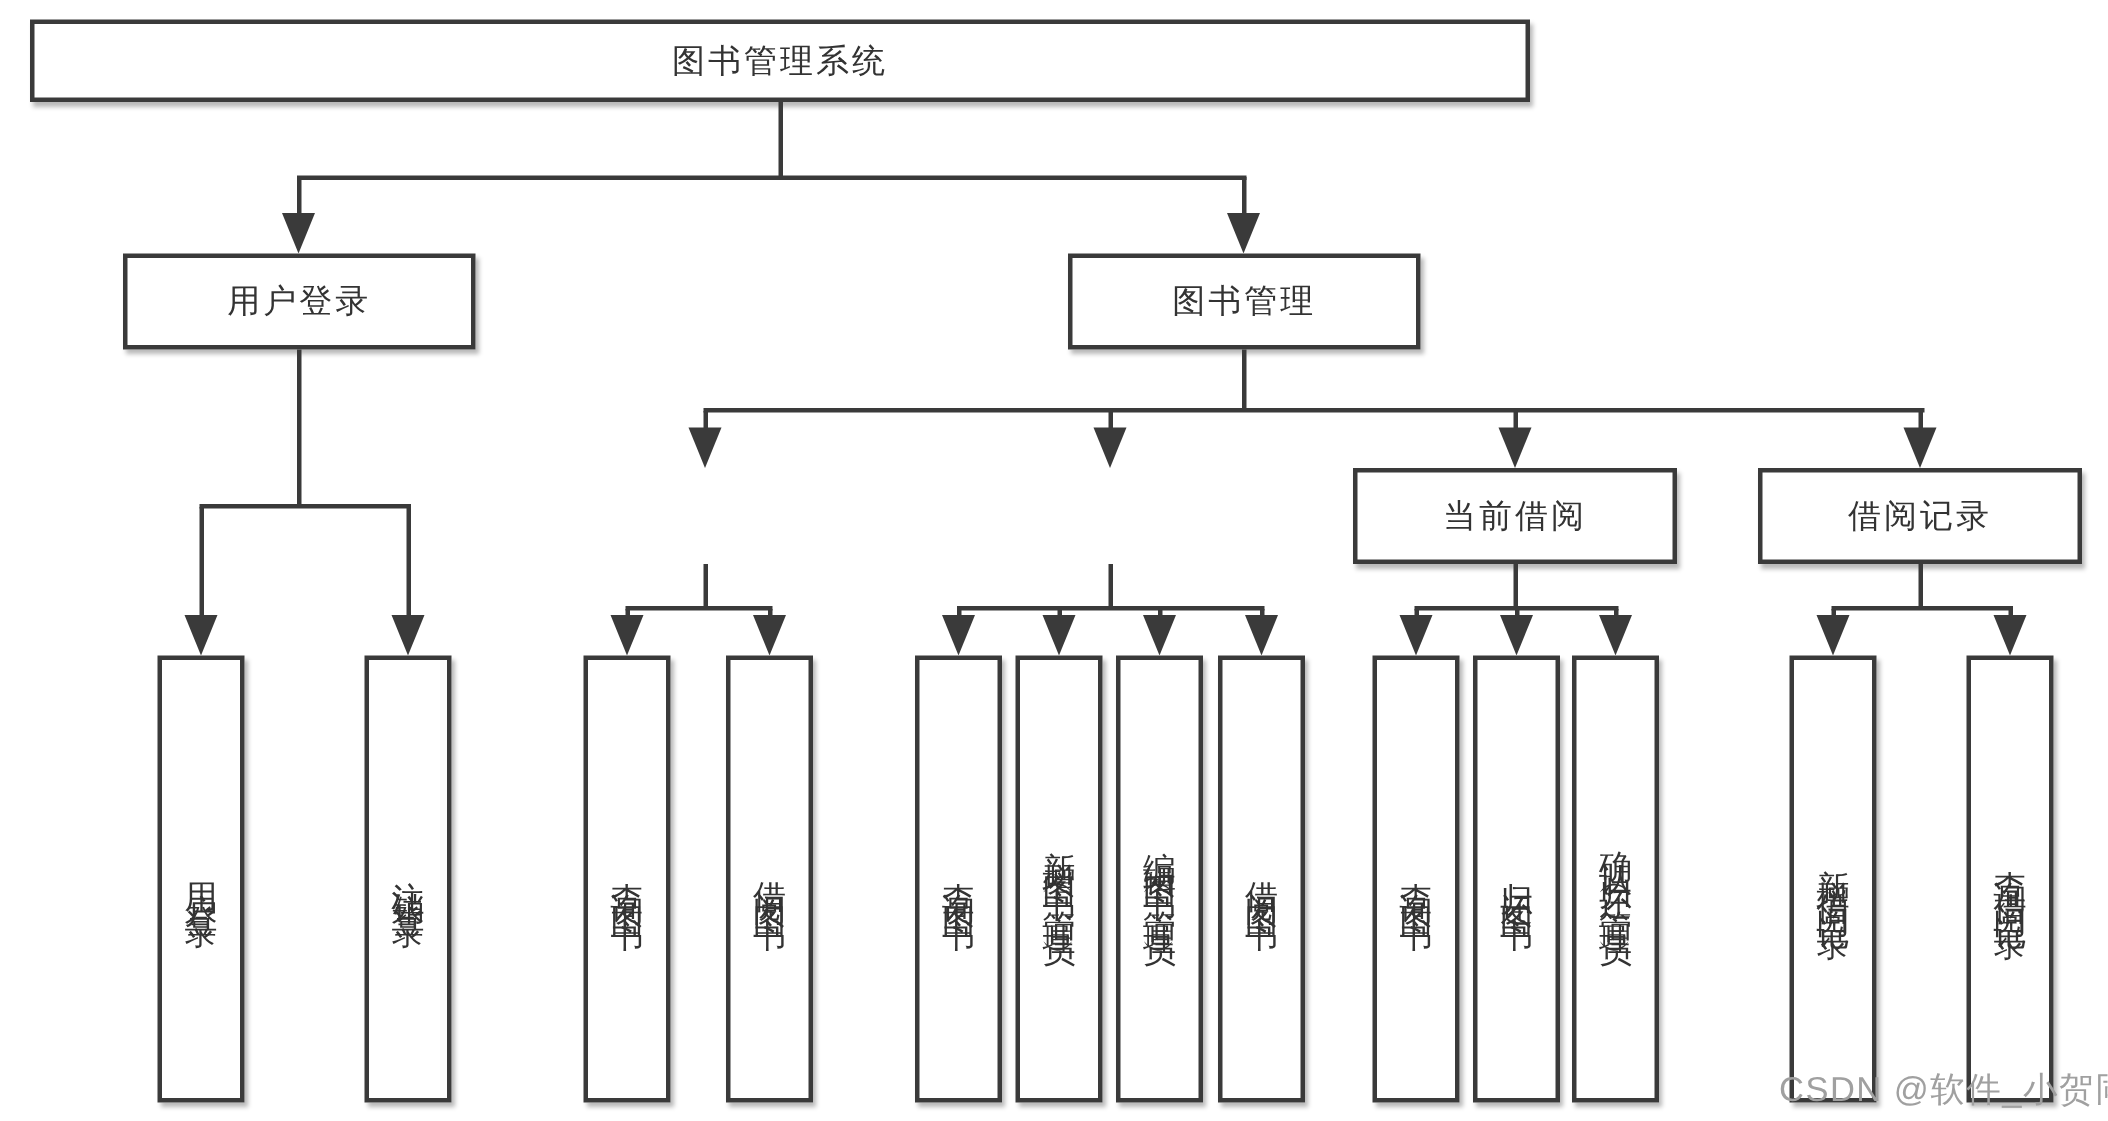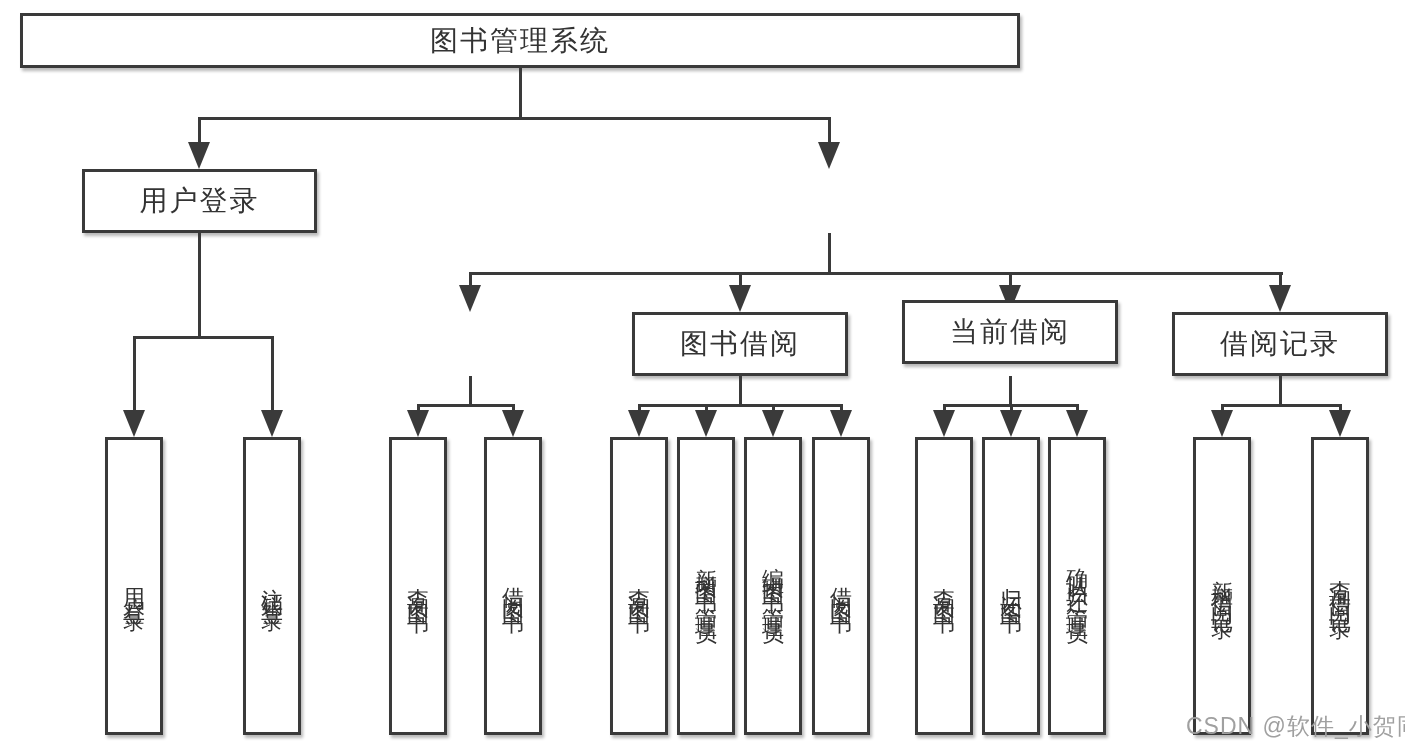--- a/index.html
+++ b/index.html
@@ -21,21 +21,21 @@
     position: absolute;
     box-sizing: border-box;
     border: 3px solid var(--line);
     background: #ffffff;
     display: flex;
     align-items: center;
     justify-content: center;
     color: var(--text);
     box-shadow: 2px 3px 3px rgba(0,0,0,0.28);
   }
-  .hlabel { font-size: 28px; letter-spacing: 2px; white-space: nowrap; }
+  .hlabel { font-size: 22px; letter-spacing: 2px; white-space: nowrap; }
   .leaf { width: 58px; height: 298px; top: 437px; }
   .leaf .vtext {
     writing-mode: vertical-rl;
     text-orientation: mixed;
     font-size: 22px;
     letter-spacing: 8px;
     line-height: 1;
   }
   .line { position: absolute; background: var(--line); }
   .arrow {
@@ -68,43 +68,43 @@
   <div class="line" style="left:198px; top:117px; width:633px; height:3px;"></div>
 
   <div class="line" style="left:198px; top:118px; width:3px; height:28px;"></div>
   <div class="arrow" style="left:188px; top:142px;"></div>
   <div class="line" style="left:828px; top:118px; width:3px; height:28px;"></div>
   <div class="arrow" style="left:818px; top:142px;"></div>
 
   <div class="box" style="left:82px; top:169px; width:235px; height:64px;">
     <span class="hlabel">用户登录</span>
   </div>
+  <div class="box" style="left:712px; top:169px; width:235px; height:64px;">
+    <span class="hlabel">图书管理</span>
+  </div>
 
   <div class="line" style="left:198px; top:233px; width:3px; height:105px;"></div>
   <div class="line" style="left:133px; top:336px; width:141px; height:3px;"></div>
   <div class="line" style="left:133px; top:338px; width:3px; height:74px;"></div>
   <div class="arrow" style="left:123px; top:410px;"></div>
   <div class="line" style="left:271px; top:338px; width:3px; height:74px;"></div>
   <div class="arrow" style="left:261px; top:410px;"></div>
 
   <div class="line" style="left:828px; top:233px; width:3px; height:41px;"></div>
   <div class="line" style="left:469px; top:272px; width:814px; height:3px;"></div>
   <div class="line" style="left:469px; top:274px; width:3px; height:14px;"></div>
   <div class="arrow" style="left:459px; top:285px;"></div>
   <div class="line" style="left:739px; top:274px; width:3px; height:14px;"></div>
   <div class="arrow" style="left:729px; top:285px;"></div>
   <div class="line" style="left:1009px; top:274px; width:3px; height:14px;"></div>
   <div class="arrow" style="left:999px; top:285px;"></div>
   <div class="line" style="left:1279px; top:274px; width:3px; height:14px;"></div>
   <div class="arrow" style="left:1269px; top:285px;"></div>
 
-  <div class="box" style="left:632px; top:312px; width:216px; height:64px;">
-    <span class="hlabel">图书借阅</span>
-  </div>
-  <div class="box" style="left:902px; top:300px; width:216px; height:64px;">
+  <div class="box" style="left:902px; top:312px; width:216px; height:64px;">
     <span class="hlabel">当前借阅</span>
   </div>
   <div class="box" style="left:1172px; top:312px; width:216px; height:64px;">
     <span class="hlabel">借阅记录</span>
   </div>
 
   <div class="line" style="left:469px; top:376px; width:3px; height:30px;"></div>
   <div class="line" style="left:739px; top:376px; width:3px; height:30px;"></div>
   <div class="line" style="left:1009px; top:376px; width:3px; height:30px;"></div>
   <div class="line" style="left:1279px; top:376px; width:3px; height:30px;"></div>

